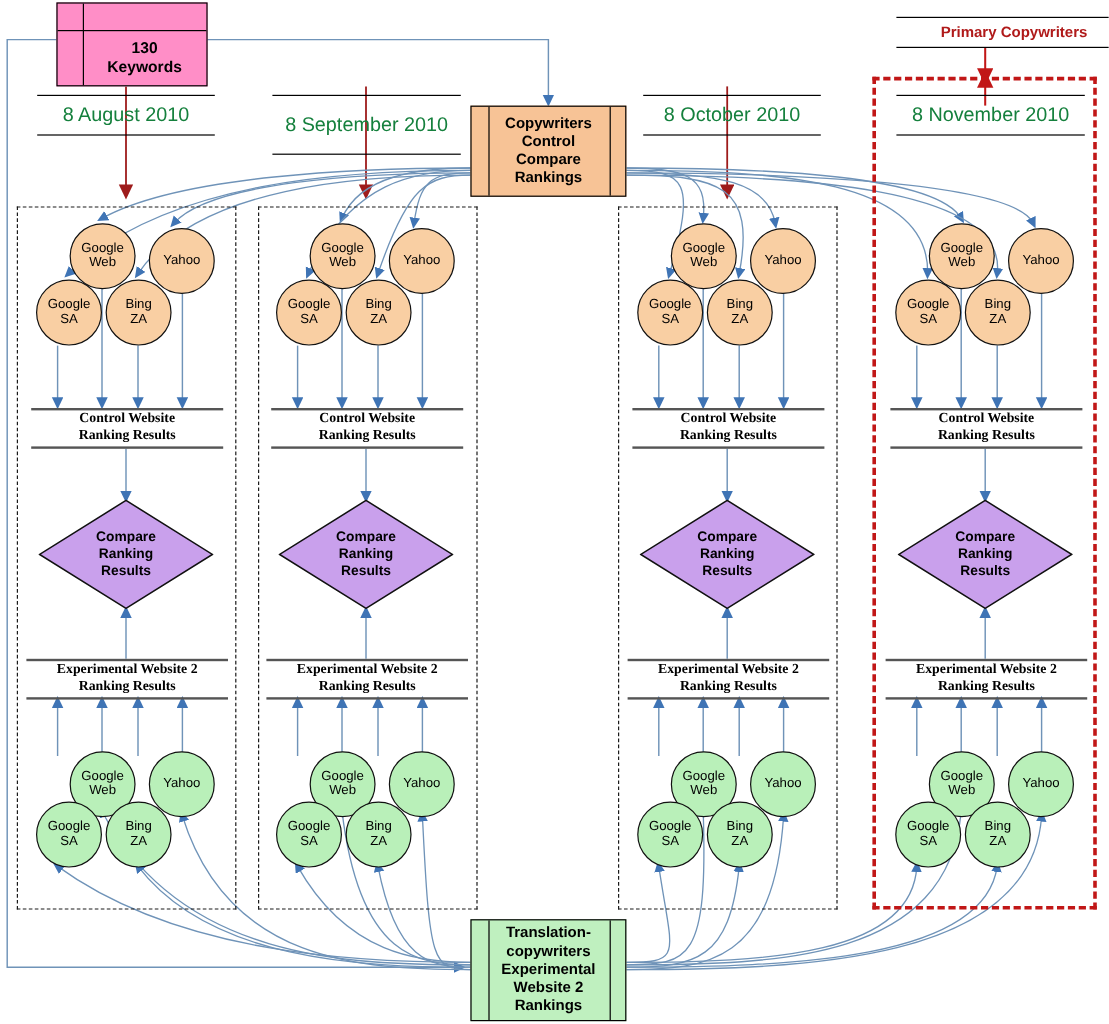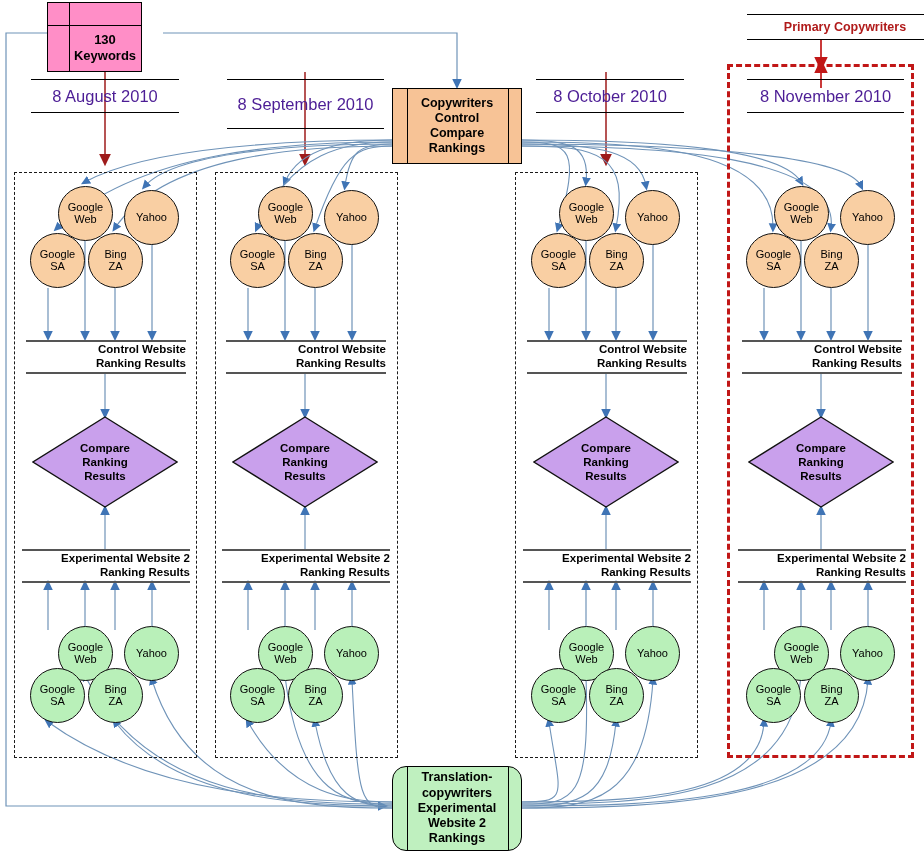--- a/index.html
+++ b/index.html
@@ -9,49 +9,49 @@
 
   
   .kw-box{position:absolute;border:1.6px solid #000;background:#ff8ec7;box-sizing:border-box;}
   .kw-box .kw-vline{position:absolute;left:21px;top:0;bottom:0;width:0;border-left:1.4px solid #000;}
   .kw-box .kw-hline{position:absolute;left:0;right:0;top:22px;height:0;border-top:1.4px solid #000;}
   .kw-box .kw-text{position:absolute;left:21px;right:0;top:22px;bottom:0;display:flex;flex-direction:column;
         align-items:center;justify-content:center;font-weight:bold;font-size:13px;color:#000;line-height:1.25;}
 
   
   .date-head{position:absolute;box-sizing:border-box;border-top:1.6px solid #000;border-bottom:1.6px solid #000;
-        display:flex;align-items:center;justify-content:center;font-size:16.5px;color:#4c1d95;background:transparent;}
+        display:flex;align-items:center;justify-content:center;font-size:16.5px;color:#15803d;background:transparent;}
   .exp-head{position:absolute;box-sizing:border-box;border-top:1.6px solid #000;border-bottom:1.6px solid #000;
         display:flex;align-items:center;justify-content:center;font-size:12.5px;font-weight:bold;color:#b01a1a;background:transparent;}
 
   
   .proc{position:absolute;box-sizing:border-box;border:1.5px solid #000;}
   .proc .v1{position:absolute;top:0;bottom:0;width:0;border-left:1.4px solid #000;}
   .proc .v2{position:absolute;top:0;bottom:0;width:0;border-left:1.4px solid #000;}
   .proc .ptext{position:absolute;left:0;right:0;top:0;bottom:0;display:flex;flex-direction:column;
         justify-content:center;font-weight:bold;font-size:12.5px;color:#000;line-height:1.22;text-align:center;}
   .proc.orange{background:#f7c396;}
-  .proc.green{background:#bff0bf;border-radius:14px;}
+  .proc.green{background:#bff0bf;}
 
   
   .panel{position:absolute;box-sizing:border-box;background:transparent;}
   .panel.black{border:1.7px dashed #1a1a1a;}
   .panel.red{border:3px dashed #c11717;}
 
   
   .circ{position:absolute;border-radius:50%;border:1.3px solid #111;box-sizing:border-box;
         display:flex;flex-direction:column;align-items:center;justify-content:center;
         font-size:11px;color:#000;line-height:1.08;text-align:center;}
   .circ.orange{background:#f9cfa3;}
   .circ.green{background:#b9f0b9;}
 
   
   .band{position:absolute;box-sizing:border-box;border-top:2.2px solid #555;border-bottom:2.2px solid #555;
-        display:flex;flex-direction:column;align-items:flex-end;justify-content:center;
-        font-weight:bold;font-size:11.5px;color:#000;line-height:1.2;text-align:center;background:transparent;}
+        display:flex;flex-direction:column;align-items:center;justify-content:center;
+        font-weight:bold;font-size:11.5px;color:#000;line-height:1.2;text-align:center;background:transparent;font-family:Liberation Serif, serif;}
 
   
   .diamond{position:absolute;}
   .diamond svg{position:absolute;left:0;top:0;}
   .diamond .dtext{position:absolute;left:0;top:0;right:0;bottom:0;display:flex;flex-direction:column;
         align-items:center;justify-content:center;font-weight:bold;font-size:11.5px;color:#000;line-height:1.24;text-align:center;}
 </style>
 </head>
 <body>
 
@@ -163,21 +163,21 @@
     <path d="M522,804 C575,804 590,800 586,676" fill="none" stroke="#6f93b8" stroke-width="1.1" marker-end="url(#ablue)"></path>
     <path d="M522,806 C580,806 608,800 616,722" fill="none" stroke="#6f93b8" stroke-width="1.1" marker-end="url(#ablue)"></path>
     <path d="M522,808 C590,808 645,802 653,680" fill="none" stroke="#6f93b8" stroke-width="1.1" marker-end="url(#ablue)"></path>
 
     <path d="M522,802 C640,802 760,796 764,722" fill="none" stroke="#6f93b8" stroke-width="1.1" marker-end="url(#ablue)"></path>
     <path d="M522,804 C650,804 790,800 801,676" fill="none" stroke="#6f93b8" stroke-width="1.1" marker-end="url(#ablue)"></path>
     <path d="M522,806 C660,806 820,800 831,722" fill="none" stroke="#6f93b8" stroke-width="1.1" marker-end="url(#ablue)"></path>
     <path d="M522,808 C670,808 860,802 868,680" fill="none" stroke="#6f93b8" stroke-width="1.1" marker-end="url(#ablue)"></path>
   </svg>
 
-  <div class="kw-box" style="left:47px;top:2px;width:95px;height:70px;">
+  <div class="kw-box" style="left:47px;top:2px;width:126px;height:70px;">
     <div class="kw-vline"></div>
     <div class="kw-hline"></div>
     <div class="kw-text">
       <span>130</span>
       <span>Keywords</span>
     </div>
   </div>
 
   <div class="exp-head" style="left:747px;top:14px;width:196px;height:26px;">
     <span>Primary Copywriters</span>

